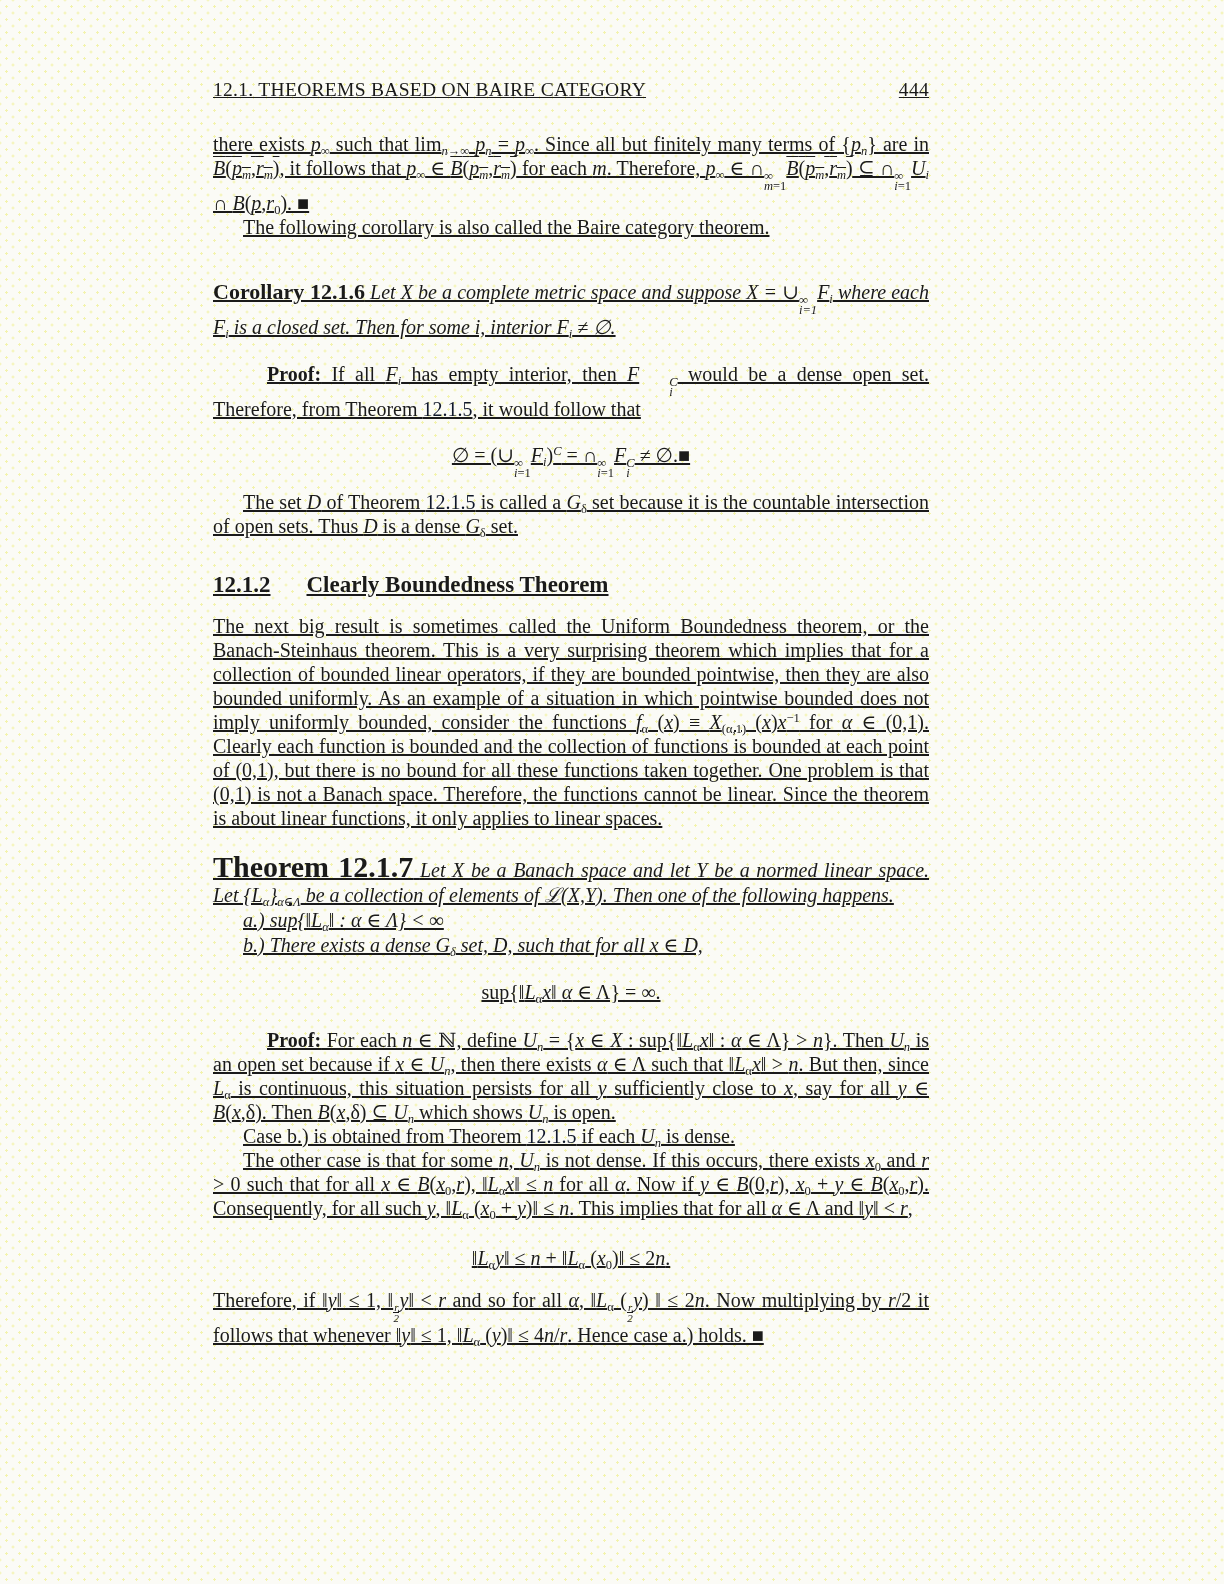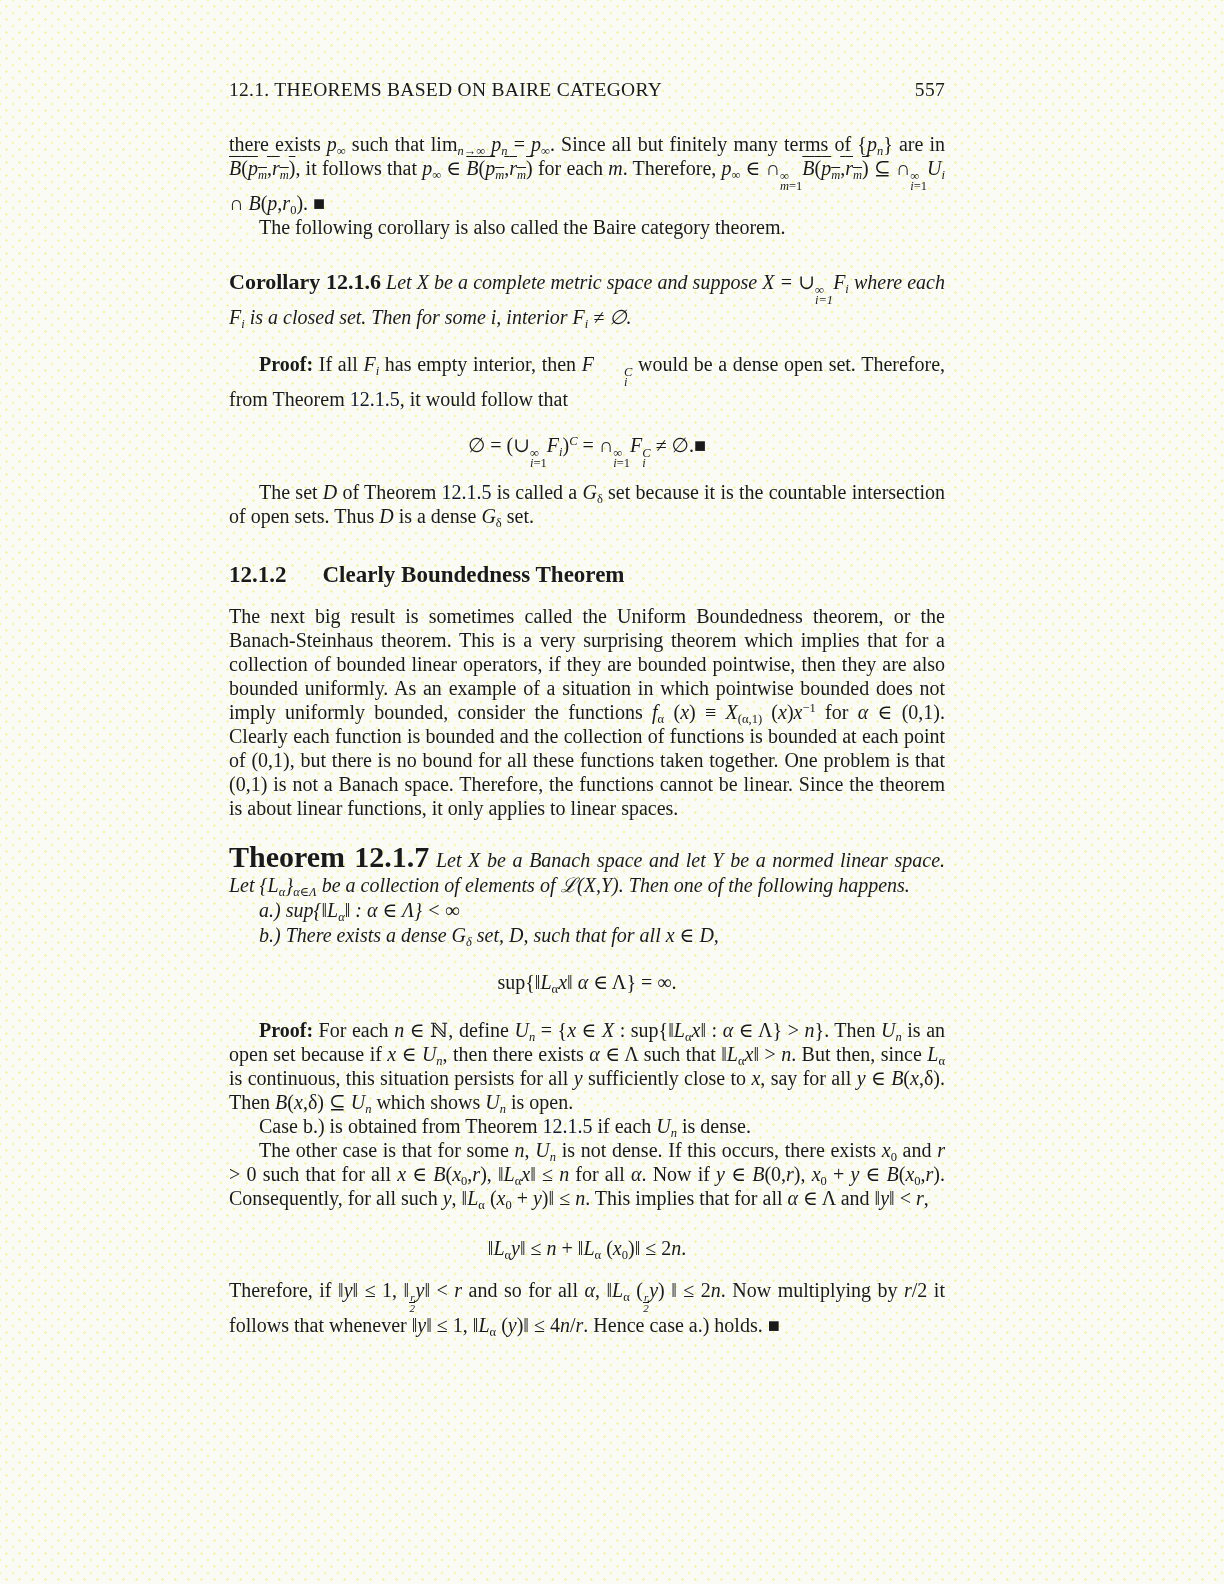--- a/index.html
+++ b/index.html
@@ -7,21 +7,21 @@
     width:1224px;height:1584px;position:relative;overflow:hidden;
     color:#1a1a1a;
     font-family:"Liberation Serif","DejaVu Serif",serif;
     background-color:#fbfbf6;
     background-image:
       radial-gradient(circle,#f3f3ad 1px,rgba(0,0,0,0) 1.4px),
       radial-gradient(circle,#f3f3ad 1px,rgba(0,0,0,0) 1.4px);
     background-size:13px 13px;
     background-position:0 0,6.5px 6.5px;
   }
-  .content{position:absolute;left:229px;top:78px;width:716px;font-size:20px;line-height:24px;}
+  .content{position:absolute;left:213px;top:78px;width:716px;font-size:20px;line-height:24px;text-decoration:underline;}
   .running-head{display:flex;justify-content:space-between;font-size:19.5px;letter-spacing:.3px;margin-bottom:30px;}
   .para{text-align:justify;}
   .ind{text-indent:30px;}
   sub,sup{font-size:12.5px;line-height:0;}
   sub{vertical-align:-4px;}
   sup{vertical-align:7px;}
   .ss{display:inline-flex;flex-direction:column;align-items:flex-start;font-size:12.5px;line-height:9.5px;vertical-align:-5px;}
   .ss span{display:block;}
   .ov{text-decoration:overline;text-decoration-thickness:1.2px;}
   .ref{color:#0f172a;text-decoration:none;cursor:pointer;}
@@ -30,43 +30,43 @@
   .corollary .thm-label{font-size:22px;}
   .theorem .thm-label{font-size:30px;}
   .stmt{font-style:italic;}
   .corollary{line-height:25px;}
   .theorem{line-height:25px;}
   .sec-head{font-weight:bold;font-size:23px;line-height:30px;}
   .sec-num{margin-right:36px;}
   .item{padding-left:30px;font-style:italic;}
   .sfrac{display:inline-flex;flex-direction:column;align-items:center;font-size:11px;line-height:10px;vertical-align:-4px;font-style:italic;}
   .sfrac .fn{border-bottom:1px solid #1a1a1a;padding:0 1px;}
-  b{font-weight:bold;}
+  b{font-weight:bold;margin-left:24px;}
 </style>
 </head>
 <body>
 
 <div class="content">
 
   <div class="running-head">
     <span>12.1.  THEOREMS BASED ON BAIRE CATEGORY</span>
-    <span>557</span>
+    <span>444</span>
   </div>
 
   <div class="para">there exists <i>p</i><sub>∞</sub> such that lim<sub><i>n</i>→∞</sub> <i>p</i><sub><i>n</i></sub> = <i>p</i><sub>∞</sub>. Since all but finitely many terms of {<i>p</i><sub><i>n</i></sub>} are in <span class="ov"><i>B</i>(<i>p</i><sub><i>m</i></sub>,<i>r</i><sub><i>m</i></sub>)</span>, it follows that <i>p</i><sub>∞</sub> ∈ <span class="ov"><i>B</i>(<i>p</i><sub><i>m</i></sub>,<i>r</i><sub><i>m</i></sub>)</span> for each <i>m</i>.  Therefore, <i>p</i><sub>∞</sub> ∈ ∩<span class="ss">
         <span>∞</span>
         <span><i>m</i>=1</span>
       </span><span class="ov"><i>B</i>(<i>p</i><sub><i>m</i></sub>,<i>r</i><sub><i>m</i></sub>)</span> ⊆ ∩<span class="ss">
         <span>∞</span>
         <span><i>i</i>=1</span>
       </span><i>U</i><sub><i>i</i></sub> ∩ <i>B</i>(<i>p</i>,<i>r</i><sub>0</sub>). ■</div>
 
   <div class="para ind">The following corollary is also called the Baire category theorem.</div>
 
-  <div class="para thm corollary" style="margin-top:30px">
+  <div class="para thm corollary" style="margin-top:40px">
     <span class="thm-label">Corollary 12.1.6</span>
     <span class="stmt">Let X be a complete metric space and suppose X = ∪<span class="ss">
           <span>∞</span>
           <span>i=1</span>
         </span>F<sub>i</sub> where each F<sub>i</sub> is a closed set. Then for some i, interior F<sub>i</sub> ≠ ∅.</span>
   </div>
 
   <div class="para ind" style="margin-top:22px"><b>Proof:</b> If all <i>F</i><sub><i>i</i></sub> has empty interior, then <i>F</i><span class="ss">
         <span><i>C</i></span>
         <span><i>i</i></span>

